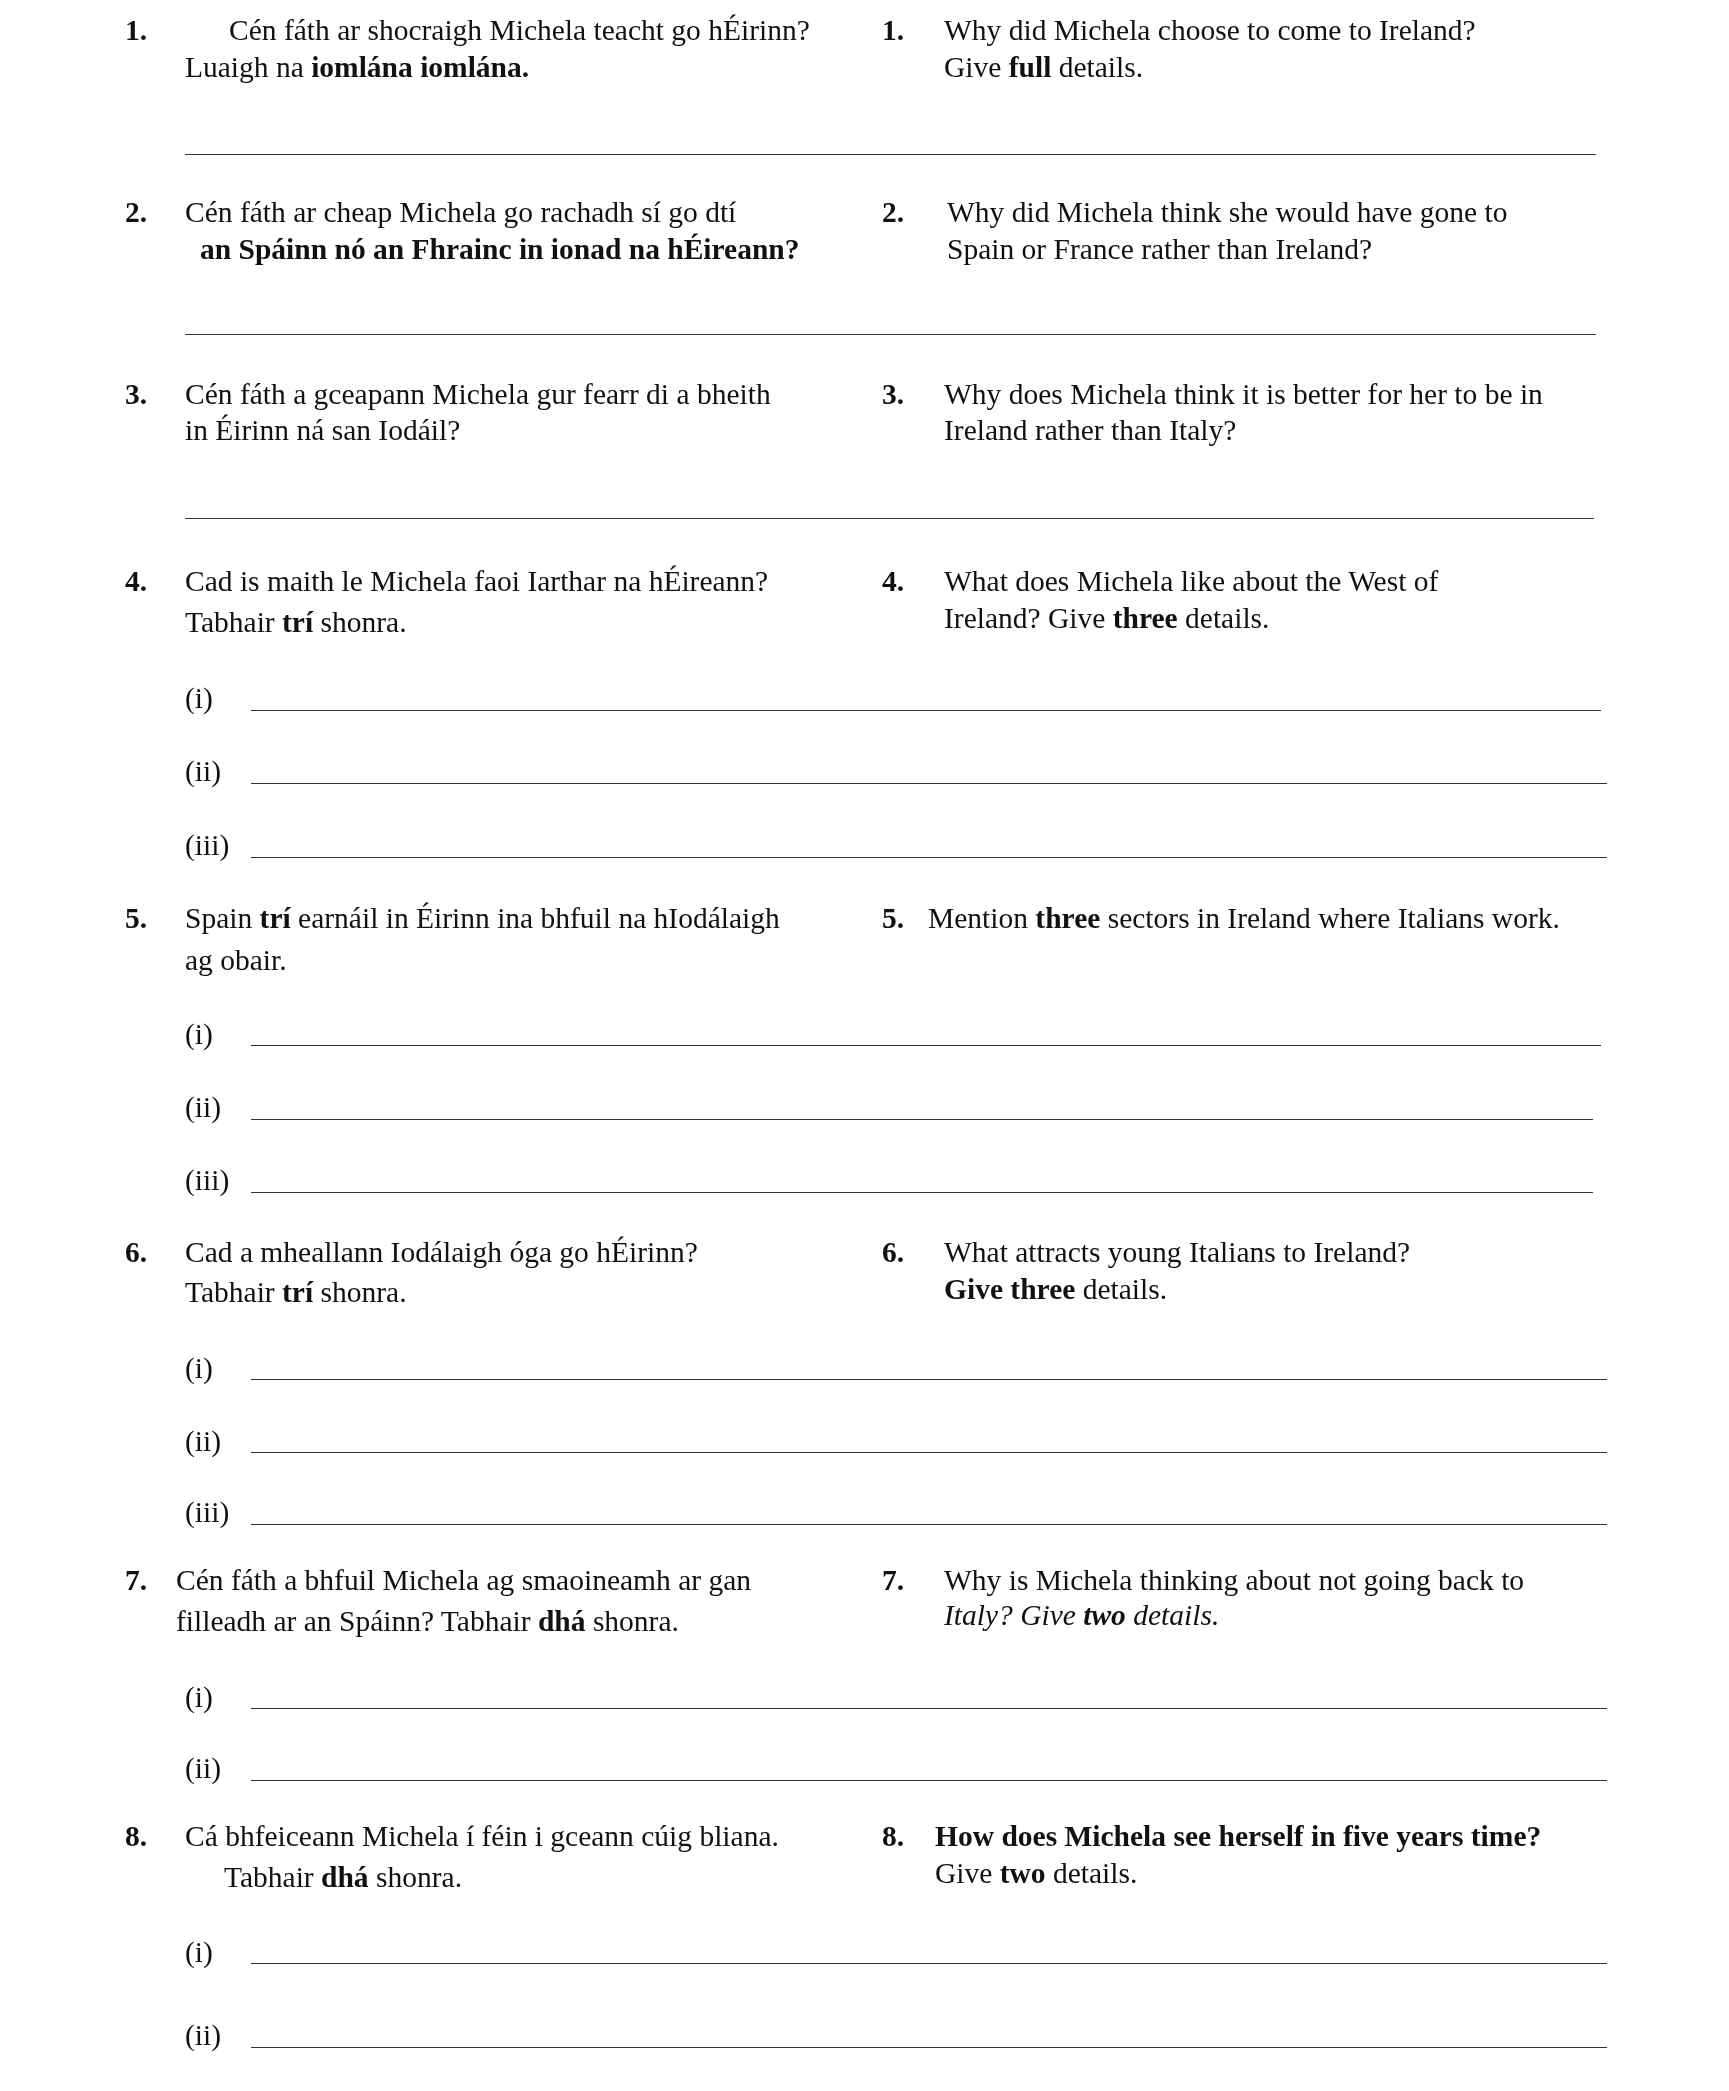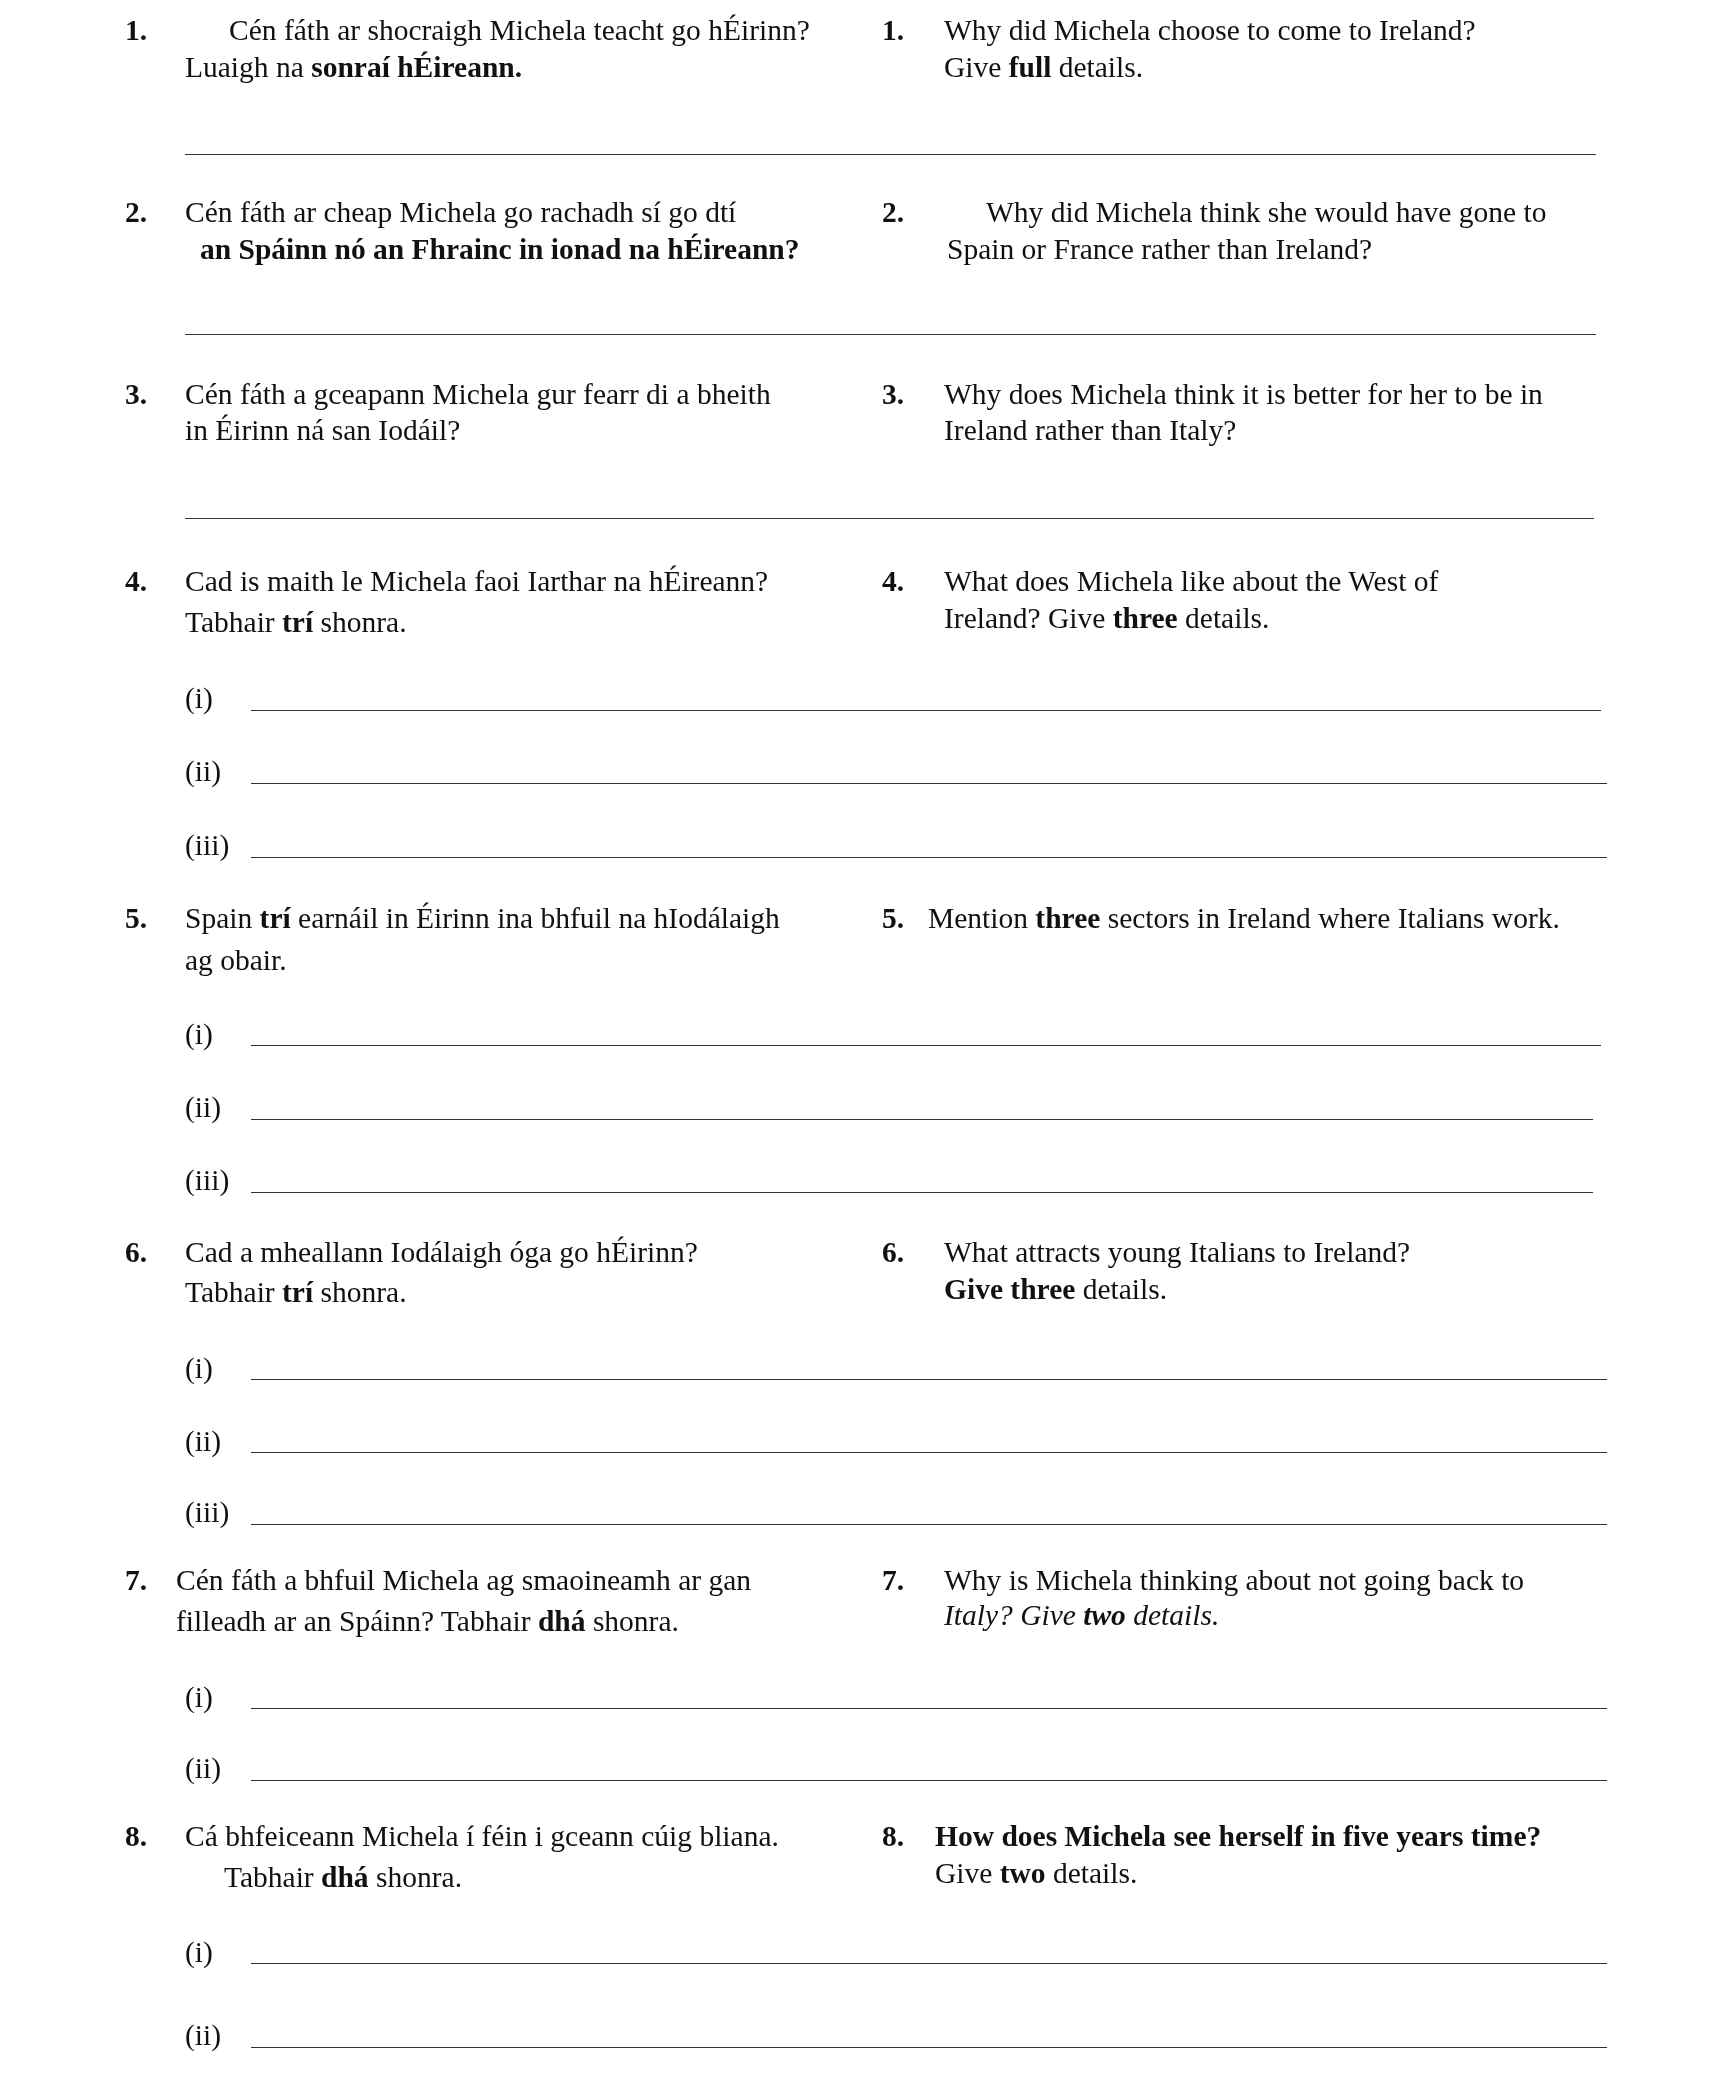--- a/index.html
+++ b/index.html
@@ -14,30 +14,30 @@
   .num { font-weight: bold; }
   .line { position: absolute; height: 0; border-top: 1.9px solid #333333; }
   b { font-weight: bold; }
 </style>
 </head>
 <body>
 
 <div id="doc">
     <div class="abs num" style="left: 125px; top: 13.3px;">1.</div>
     <div class="abs" style="left: 185px; top: 13.3px; margin-left: 44px;"><span>Cén fáth ar shocraigh Michela teacht go hÉirinn?</span></div>
-    <div class="abs" style="left: 185px; top: 50px;"><span>Luaigh na </span><b>sonraí hÉireann.</b></div>
+    <div class="abs" style="left: 185px; top: 50px;"><span>Luaigh na </span><b>iomlána iomlána.</b></div>
     <div class="abs num" style="left: 882px; top: 13.3px;">1.</div>
     <div class="abs" style="left: 944px; top: 13.3px;"><span>Why did Michela choose to come to Ireland?</span></div>
     <div class="abs" style="left: 944px; top: 50px;"><span>Give </span><b>full</b><span> details.</span></div>
     <div class="line" style="left: 185px; top: 154px; width: 1411px;"></div>
     <div class="abs num" style="left: 125px; top: 195px;">2.</div>
     <div class="abs" style="left: 185px; top: 195px;"><span>Cén fáth ar cheap Michela go rachadh sí go dtí</span></div>
     <div class="abs" style="left: 200px; top: 232px; font-weight: bold;"><span>an Spáinn nó an Fhrainc in ionad na hÉireann?</span></div>
     <div class="abs num" style="left: 882px; top: 195px;">2.</div>
-    <div class="abs" style="left: 947px; top: 195px; margin-left: 39px;"><span>Why did Michela think she would have gone to</span></div>
+    <div class="abs" style="left: 947px; top: 195px;"><span>Why did Michela think she would have gone to</span></div>
     <div class="abs" style="left: 947px; top: 232px;"><span>Spain or France rather than Ireland?</span></div>
     <div class="line" style="left: 185px; top: 334px; width: 1411px;"></div>
     <div class="abs num" style="left: 125px; top: 377px;">3.</div>
     <div class="abs" style="left: 185px; top: 377px;"><span>Cén fáth a gceapann Michela gur fearr di a bheith</span></div>
     <div class="abs" style="left: 185px; top: 413px;"><span>in Éirinn ná san Iodáil?</span></div>
     <div class="abs num" style="left: 882px; top: 377px;">3.</div>
     <div class="abs" style="left: 944px; top: 377px;"><span>Why does Michela think it is better for her to be in</span></div>
     <div class="abs" style="left: 944px; top: 413px;"><span>Ireland rather than Italy?</span></div>
     <div class="line" style="left: 185px; top: 518px; width: 1409px;"></div>
     <div class="abs num" style="left: 125px; top: 564px;">4.</div>

